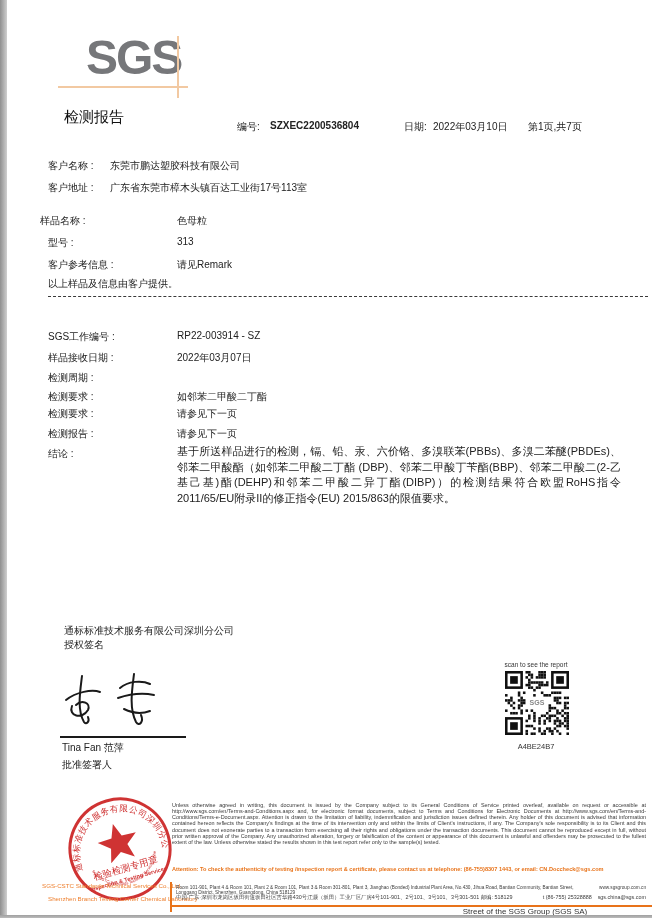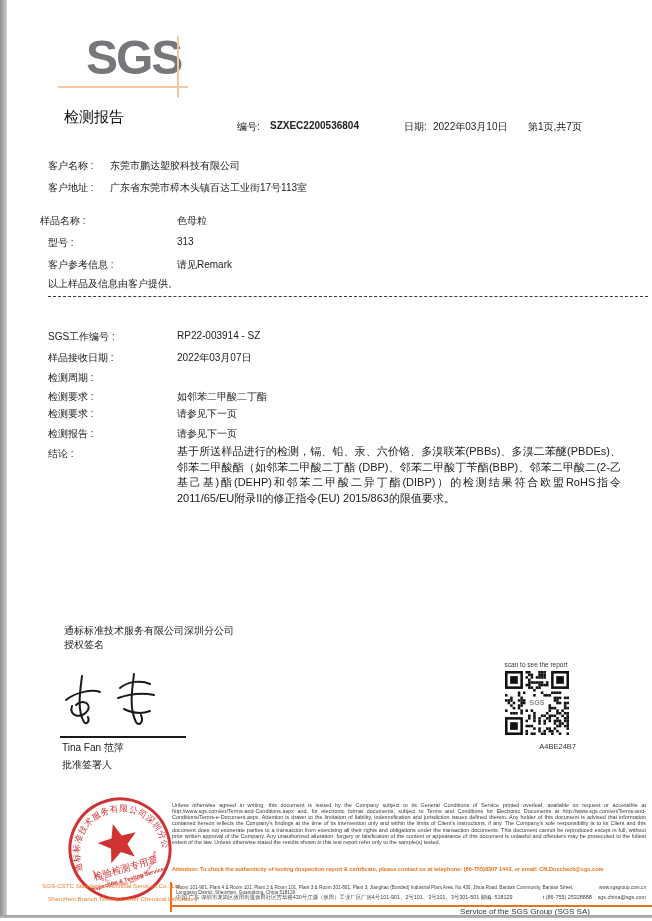--- a/index.html
+++ b/index.html
@@ -15,21 +15,21 @@
              color:#76777a;letter-spacing:-2px;font-family:"Liberation Sans",sans-serif;}
   .tan-h{position:absolute;left:58px;top:86px;width:130px;height:2px;background:#f2c9a2;}
   .tan-v{position:absolute;left:177px;top:36px;width:2px;height:62px;background:#f2c9a2;}
   .title{position:absolute;left:64px;top:108px;font-size:15px;font-weight:normal;color:#111;}
   .dashline{position:absolute;left:48px;top:296px;width:600px;border-top:1.5px dashed #3a3a3a;}
   .para{position:absolute;left:177px;top:444px;width:444px;font-size:11px;line-height:15.6px;
         text-align:justify;color:#222;}
   .sig-line{position:absolute;left:60px;top:736px;width:126px;height:2px;background:#1a1a1a;}
   .qr-caption{position:absolute;left:496px;top:661px;width:80px;text-align:center;
               font-size:6.5px;color:#333;}
-  .qr-code-label{position:absolute;left:496px;top:742px;width:80px;text-align:right;
+  .qr-code-label{position:absolute;left:496px;top:742px;width:80px;text-align:center;
                  font-size:7.5px;color:#333;}
   .legal{position:absolute;left:172px;top:802px;width:474px;font-size:5.45px;line-height:6.15px;
          text-align:justify;color:#3a3a3a;}
   .attention{position:absolute;left:172px;top:866px;width:474px;font-size:5.6px;line-height:6.2px;
              font-weight:bold;color:#e8731a;}
   .addr{position:absolute;left:176px;width:470px;display:flex;gap:6px;align-items:baseline;color:#3c3c3c;}
   .addr .grow{flex:1;}
   .orange-v{position:absolute;left:170px;top:882px;width:2px;height:30px;background:#e8731a;}
   .orange-hr{position:absolute;left:170px;top:905px;width:482px;height:2px;background:#e8731a;}
   .member{position:absolute;left:400px;top:907px;width:250px;text-align:center;
@@ -307,16 +307,16 @@
     <span>www.sgsgroup.com.cn</span>
   </div>
   <div class="addr" style="top:894px;font-size:5.4px">
     <span class="grow">中国·广东·深圳市龙岗区坂田街道坂田社区吉华路430号江灏（坂田）工业厂区厂房4号101-901、2号101、3号101、3号301-501 邮编: 518129</span>
     <span>t (86-755) 25328888</span>
     <span>sgs.china@sgs.com</span>
   </div>
 
   <div class="orange-v"></div>
   <div class="orange-hr"></div>
-  <div class="member">Service of the SGS Group (SGS SA)</div>
+  <div class="member">Street of the SGS Group (SGS SA)</div>
 
   <div class="edge-bottom"></div>
 </div>
 
 </body></html>

